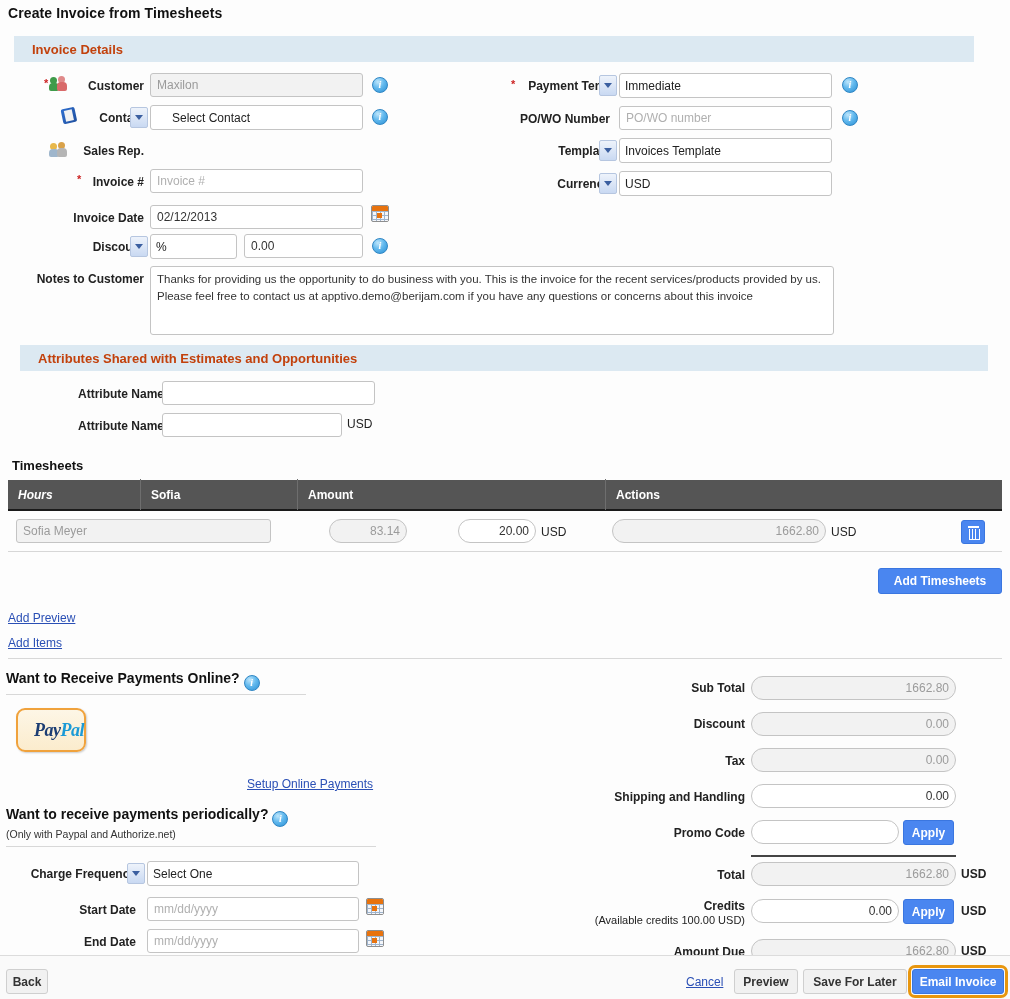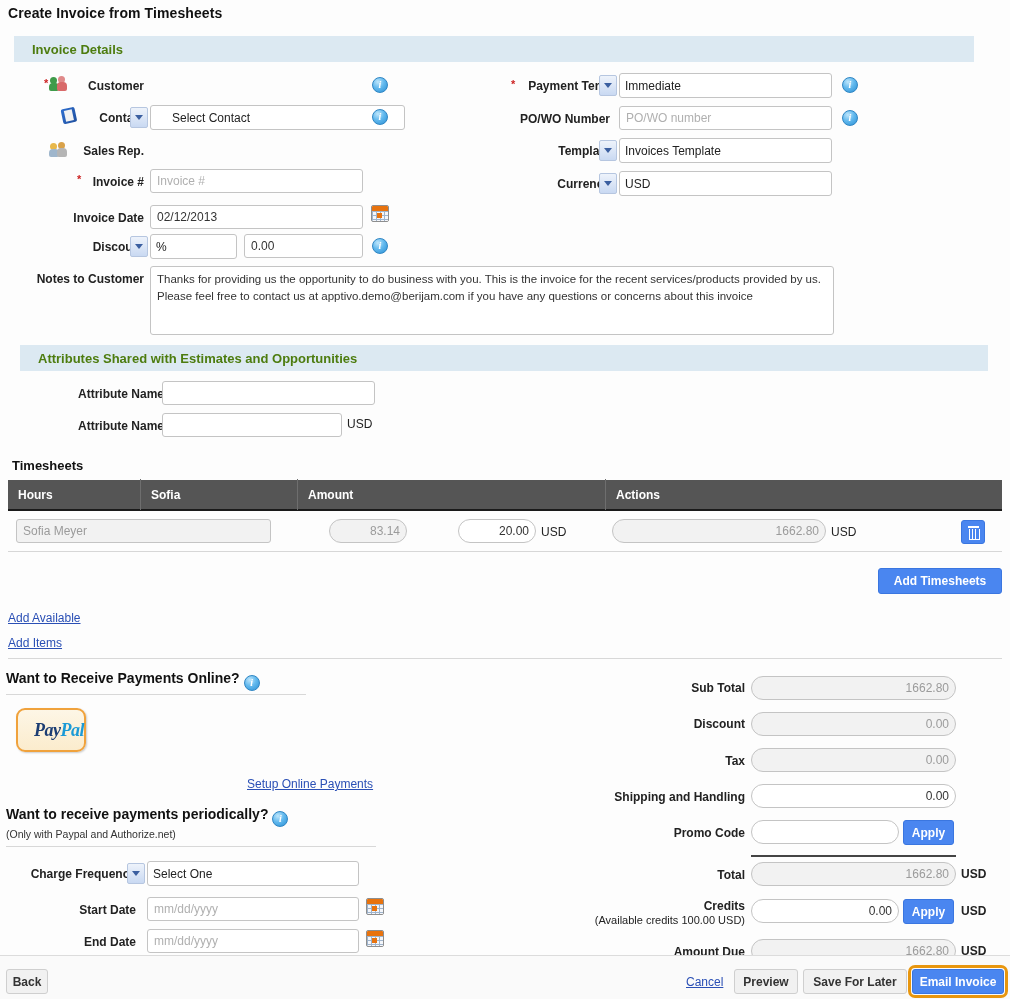--- a/index.html
+++ b/index.html
@@ -21,21 +21,21 @@
     letter-spacing: .1px;
   }
 
   
   .section-bar {
     position: absolute;
     background: #dce9f2;
     height: 26px;
     display: flex; align-items: center;
     padding-left: 18px;
-    font-size: 13px; font-weight: bold; color: #4d7c0f;
+    font-size: 13px; font-weight: bold; color: #c2410c;
   }
 
   
   .lbl {
     position: absolute;
     text-align: right;
     font-size: 12px; font-weight: bold; color: #222;
     white-space: nowrap;
   }
   .req-star {
@@ -328,29 +328,30 @@
   <div class="section-bar" style="left:14px; top:36px; width:960px;">Invoice Details</div>
 
   <div class="people-icon" style="left:50px; top:76px;">
     <div class="p-head" style="left:0px; top:1px; width:7px; height:7px; background:#3f9b4a;"></div>
     <div class="p-body" style="left:-1px; top:7px; width:10px; height:8px; background:#3f9b4a;"></div>
     <div class="p-head" style="left:8px; top:0px; width:7px; height:7px; background:#e08a8a;"></div>
     <div class="p-body" style="left:7px; top:6px; width:10px; height:9px; background:#d96a6a;"></div>
   </div>
   <span class="req-star" style="position:absolute; left:44px; top:77px;">*</span>
   <div class="lbl" style="left:40px; top:79px; width:104px;">Customer</div>
+  <input class="txt readonly" style="left: 150px; top: 73px; width: 213px;" readonly="" value="Maxilon">
   <div class="info-icon" style="left:372px; top:77px;">i</div>
 
   <div class="book-icon" style="left:61px; top:108px;">
     <div class="bk-cover"></div>
       <div class="bk-page"></div>
   </div>
   <div class="lbl" style="left:40px; top:111px; width:104px;">Contact</div>
   <div class="sel-wrap" style="left:150px; top:105px;">
-    <select class="sel" style="left:0; top:0; width:255px;padding-left:21px;">
+    <select class="sel" style="left:0; top:0; width:213px;padding-left:21px;">
       <option>Select Contact</option>
     </select>
     <div class="sel-arrow"></div>
   </div>
   <div class="info-icon" style="left:372px; top:109px;">i</div>
 
   <div class="people-icon" style="left:50px; top:142px;">
     <div class="p-head" style="left:0px; top:1px; width:7px; height:7px; background:#e8b84b;"></div>
     <div class="p-body" style="left:-1px; top:7px; width:10px; height:8px; background:#9fb6cc;"></div>
     <div class="p-head" style="left:8px; top:0px; width:7px; height:7px; background:#d9a24a;"></div>
@@ -418,42 +419,42 @@
   <div class="lbl" style="left:40px; top:387px; width:124px;">Attribute Name</div>
   <input class="txt" style="left: 162px; top: 381px; width: 213px;">
 
   <div class="lbl" style="left:40px; top:419px; width:124px;">Attribute Name</div>
   <input class="txt" style="left: 162px; top: 413px; width: 180px;">
   <div class="unit" style="left:347px; top:417px;">USD</div>
 
   <div class="ts-title" style="left:12px; top:458px;">Timesheets</div>
 
   <div class="ts-head" style="left:8px; top:480px; width:994px;">
-    <div class="th" style="width:133px;">Hours</div>
+    <div class="th" style="width:133px;font-style:italic;">Hours</div>
     <div class="th" style="width:157px;">Sofia</div>
     <div class="th" style="width:308px;">Amount</div>
     <div class="th" style="width:81px;">Actions</div>
   </div>
 
   <div>
     <input class="txt readonly" style="left: 16px; top: 519px; width: 255px;" readonly="" value="Sofia Meyer">
     <input class="txt readonly right" style="left: 329px; top: 519px; width: 78px;" readonly="" value="83.14">
     <input class="txt right" style="left: 458px; top: 519px; width: 78px;" value="20.00">
     <div class="unit" style="left:541px; top:525px;">USD</div>
     <input class="txt readonly right" style="left: 612px; top: 519px; width: 214px;" readonly="" value="1662.80">
     <div class="unit" style="left:831px; top:525px;">USD</div>
     <div class="trash-btn" style="left:961px; top:520px;">
       <div class="trash-glyph"></div>
     </div>
   </div>
   <div class="ts-row-sep" style="left:8px; top:551px; width:994px;"></div>
 
   <div class="btn btn-blue" style="left:878px; top:568px; width:124px; height:26px;">Add Timesheets</div>
 
-  <a class="link" style="left:8px; top:611px;">Add Available</a>
+  <a class="link" style="left:8px; top:611px;">Add Preview</a>
   <a class="link" style="left:8px; top:636px;">Add Items</a>
 
   <div class="hr" style="left:8px; top:658px; width:994px;"></div>
 
   <div class="blk-head" style="left:6px; top:670px;">
     <span>Want to Receive Payments Online?</span><span class="info-icon inline">i</span>
   </div>
   <div class="hr" style="left:6px; top:694px; width:300px;"></div>
 
   <div class="paypal" style="left:16px; top:708px; width:70px; height:44px;">

